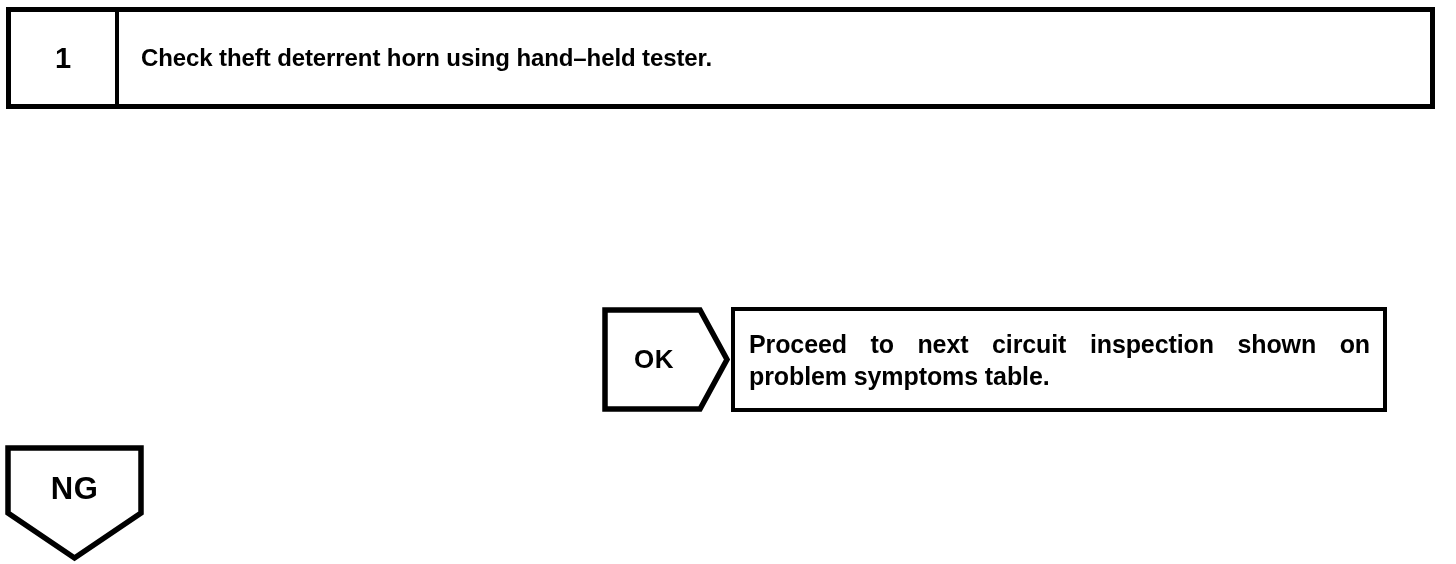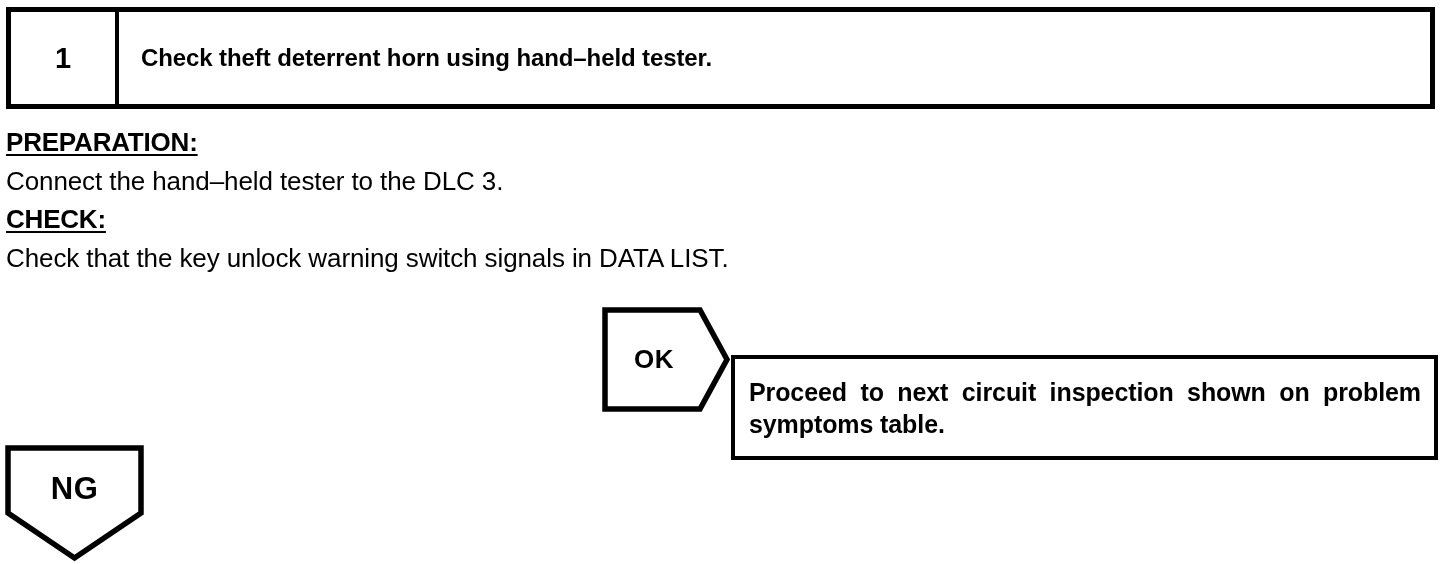--- a/index.html
+++ b/index.html
@@ -112,28 +112,27 @@
     font-weight: bold;
     letter-spacing: 0.5px;
     pointer-events: none;
   }
 
   
   .result-box {
     position: absolute;
     left: 731px;
     top: 307px;
-    width: 707px;
+    width: 656px;
     height: 105px;
     border: 4px solid #000;
     box-sizing: border-box;
     display: flex;
     align-items: center;
     background: #fff;
-    margin-top: 48px;
   }
   .result-text {
     font-size: 25px;
     font-weight: bold;
     line-height: 1.28;
     letter-spacing: -0.1px;
     text-align: justify;
     text-align-last: left;
     padding: 0 13px 0 14px;
     box-sizing: border-box;
@@ -175,26 +174,20 @@
 
   <div class="step-table">
     <div class="step-number-cell">
       <span class="step-number">1</span>
     </div>
     <div class="step-title-cell">
       <span class="step-title">Check theft deterrent horn using hand–held tester.</span>
     </div>
   </div>
 
-  <div class="body-block">
-    <div class="section-heading">PREPARATION:</div>
-    <div class="section-body">Connect the hand–held tester to the DLC 3.</div>
-    <div class="section-heading">CHECK:</div>
-    <div class="section-body">Check that the key unlock warning switch signals in DATA LIST.</div>
-  </div>
 
   <div class="ok-arrow">
     <svg viewBox="0 0 128 105" xmlns="http://www.w3.org/2000/svg">
       <polygon points="3,3 98,3 125,52.5 98,102 3,102" fill="#ffffff" stroke="#000000" stroke-width="5.5" stroke-linejoin="miter"></polygon>
     </svg>
     <span class="ok-label">OK</span>
   </div>
 
   <div class="result-box">
     <span class="result-text">Proceed to next circuit inspection shown on problem symptoms table.</span>

